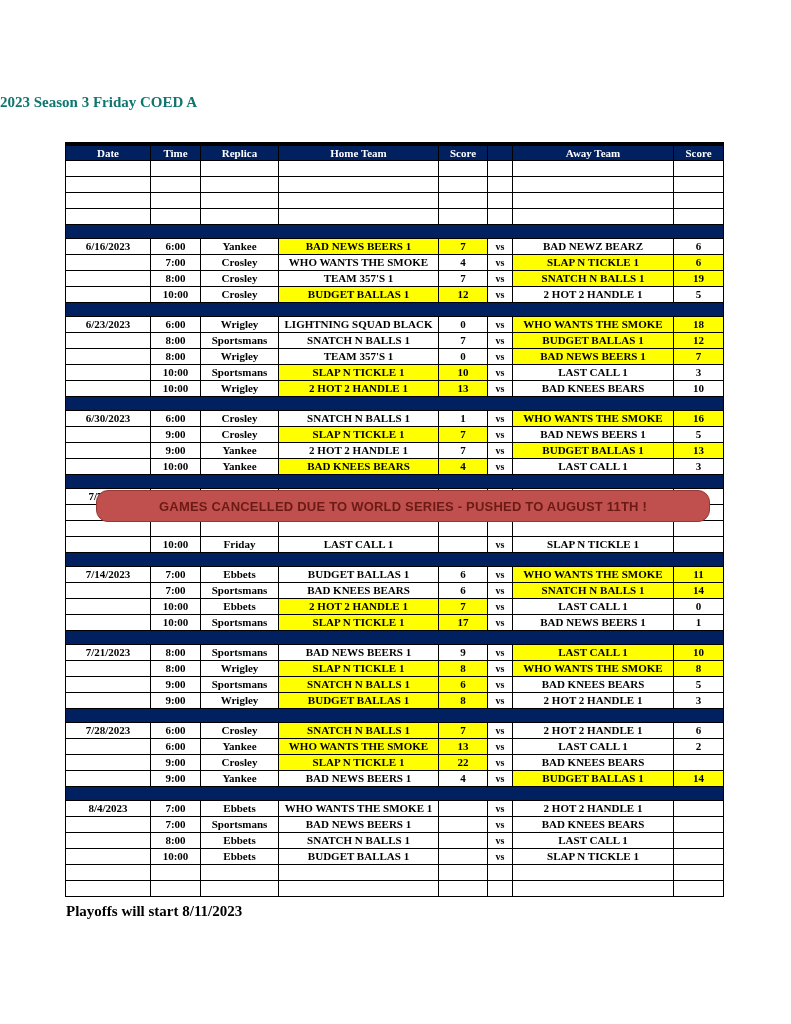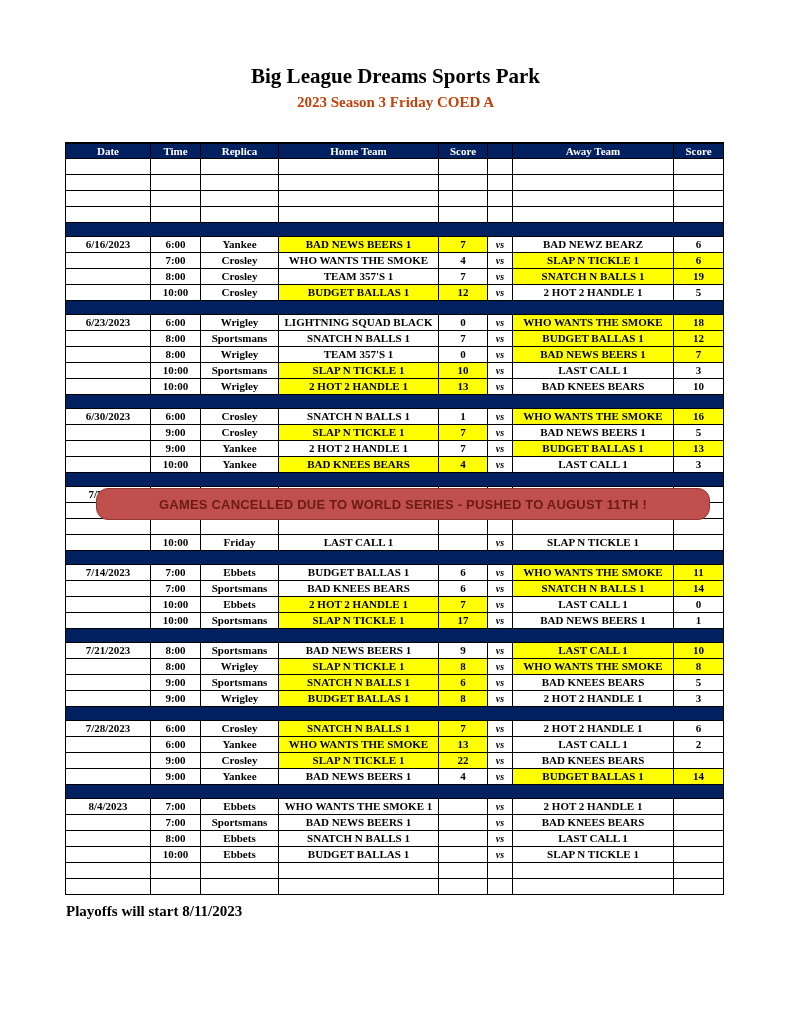--- a/index.html
+++ b/index.html
@@ -1,43 +1,42 @@
 <!DOCTYPE html>
 <html style="--navy: #002060; --yellow: #FFFF00; --banner-bg: #C0504D; --banner-text: #6B1A15;"><head>
 <meta charset="utf-8">
 <style>
   html,body{margin:0;padding:0;}
   body{width:791px;height:1024px;background:#fff;font-family:"Liberation Serif",serif;}
   .page{position:relative;width:791px;height:1024px;background:#fff;overflow:hidden;}
   .title{position:absolute;top:64px;left:0;width:100%;text-align:center;font-size:21px;font-weight:bold;color:#000;}
-  .subtitle{position:absolute;top:94px;left:0;width:100%;text-align:center;font-size:15px;font-weight:bold;color:#c2410c;}
+  .subtitle{position:absolute;top:94px;left:0;width:100%;text-align:left;font-size:15px;font-weight:bold;color:#0f766e;}
   .note{position:absolute;top:121px;left:0;width:100%;text-align:center;font-size:12px;font-weight:bold;font-style:italic;color:#000;}
-  .table-wrap{position:absolute;left:65px;top:142px;width:658px;border-top:2px solid #000000;border-left:1px solid #000;}
+  .table-wrap{position:absolute;left:65px;top:142px;width:658px;border-top:4px solid #000000;border-left:1px solid #000;}
   .row{display:flex;}
   .row.head{height:15px;background:var(--navy);}
   .row.head .c{color:#fff;}
   .row.body{height:16px;}
   .row.sep{height:14px;width:658px;background:var(--navy);border-right:1px solid #000;border-bottom:1px solid #000;box-sizing:border-box;}
   .c{flex:none;height:100%;box-sizing:border-box;display:flex;align-items:center;justify-content:center;
      border-right:1px solid #000;border-bottom:1px solid #000;overflow:hidden;white-space:nowrap;
      font-weight:bold;font-size:11px;color:#000;line-height:1;}
   .cd{width:85px}.ct{width:50px}.cr{width:78px}.ch{width:160px}.cs{width:49px}.cv{width:25px}.ca{width:161px}.cz{width:50px}
   .c.hl{background:var(--yellow);}
-  .c.vsc{font-style:italic;font-size:10px;}
+  .c.vsc{font-size:10px;}
   .banner{position:absolute;left:30px;top:344px;width:612px;height:30px;z-index:5;
           background:var(--banner-bg);border:1px solid #953735;border-radius:12px;
           display:flex;align-items:center;justify-content:center;}
   .banner span{font-family:"Liberation Sans",sans-serif;font-weight:bold;font-size:13px;color:var(--banner-text);letter-spacing:0.2px;}
   .footer{position:absolute;left:66px;top:903px;font-size:15px;font-weight:bold;color:#000;}
 </style>
 </head>
 <body>
 
 <div class="page">
-  <div class="title">Big League Dreams Sports Park</div>
   <div class="subtitle">2023 Season 3 Friday COED A</div>
 
   <div class="table-wrap">
     <div id="table-body">
         <div class="row head">
           <div class="c cd">Date</div>
           <div class="c ct">Time</div>
           <div class="c cr">Replica</div>
           <div class="c ch">Home Team</div>
           <div class="c cs">Score</div>

